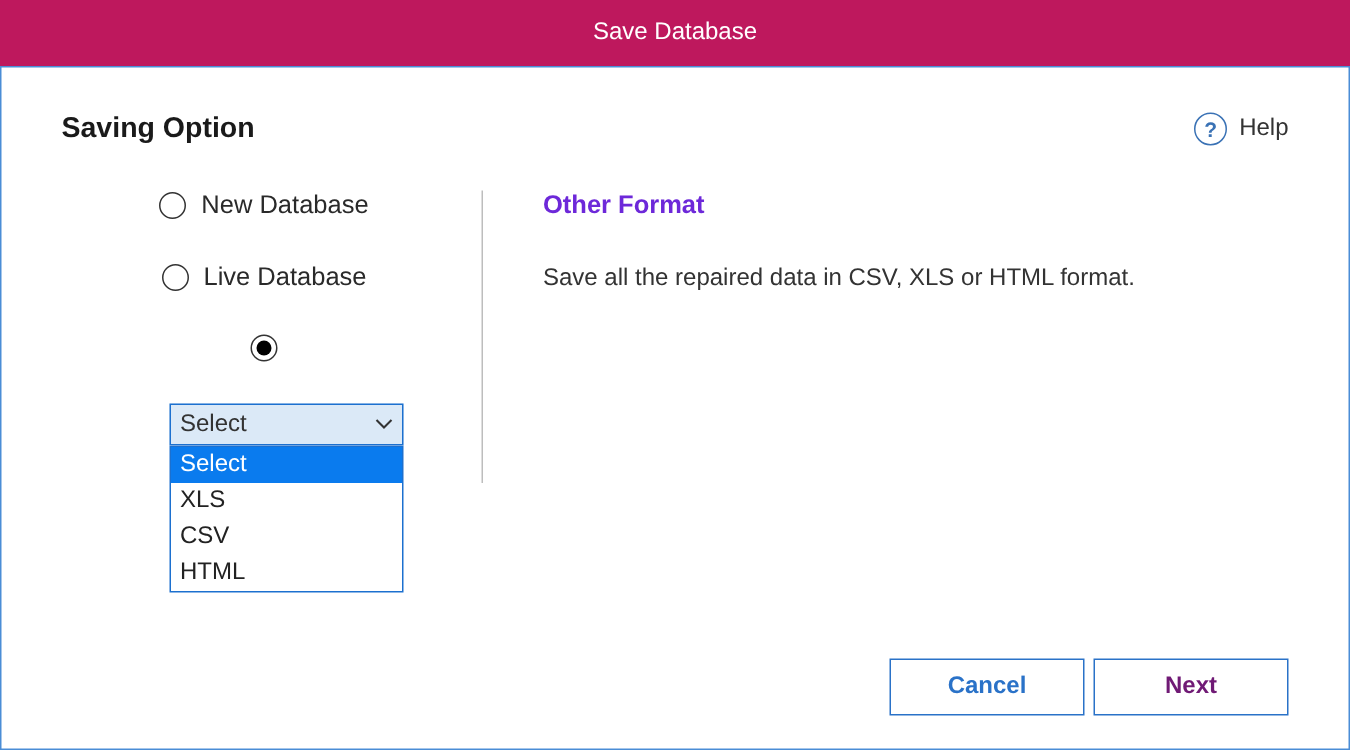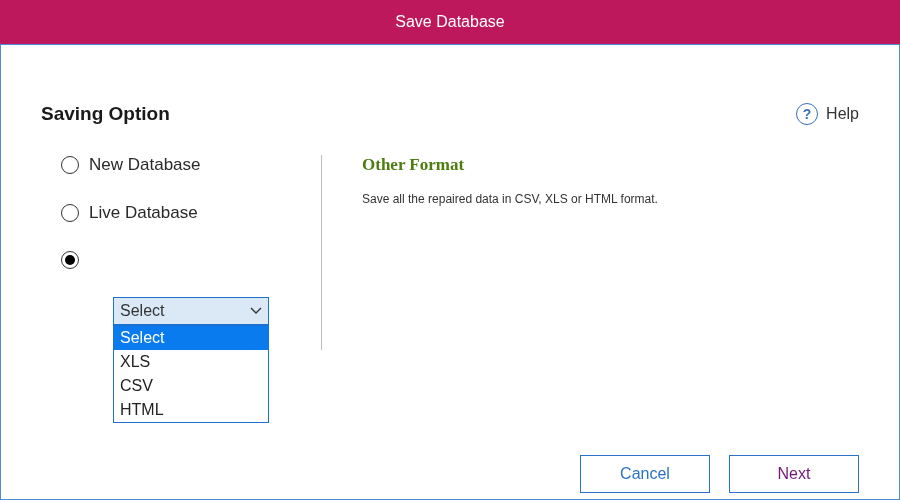--- a/index.html
+++ b/index.html
@@ -30,21 +30,20 @@
       margin: 0;
       height: 456px;
       padding: 30px 40px 20px 40px;
       position: relative;
     }
     .header-row {
       display: flex;
       justify-content: space-between;
       align-items: flex-end;
       margin-bottom: 30px;
-      margin-top: 28px;
     }
     .section-title {
       font-size: 19px;
       font-weight: 700;
       color: #1a1a1a;
     }
     .help-group {
       display: flex;
       align-items: center;
       gap: 8px;
@@ -80,20 +79,21 @@
     .right-panel {
       flex: 1;
       padding-left: 10px;
     }
     .radio-row {
       display: flex;
       align-items: center;
       gap: 10px;
       margin-bottom: 28px;
       cursor: pointer;
+      justify-content: center;
     }
     .radio-outer {
       width: 18px;
       height: 18px;
       border: 1.5px solid #333;
       border-radius: 50%;
       display: flex;
       align-items: center;
       justify-content: center;
     }
@@ -151,35 +151,35 @@
       color: #222;
       cursor: pointer;
     }
     .dropdown-item.highlighted {
       background: #0a7bee;
       color: #fff;
     }
     .right-title {
       font-size: 17px;
       font-weight: 700;
-      color: #4d7c0f;
-      margin-bottom: 16px;
-      font-family: Liberation Serif, serif;
+      color: #6d28d9;
+      margin-bottom: 28px;
     }
     .right-desc {
-      font-size: 12px;
+      font-size: 16px;
       color: #333;
       line-height: 1.4;
     }
     .button-row {
       position: absolute;
-      bottom: 6px;
+      bottom: 22px;
       right: 40px;
       display: flex;
-      gap: 19px;
+      gap: 6px;
+      font-weight: bold;
     }
     .btn {
       width: 130px;
       height: 38px;
       border: 1.5px solid #2a72c8;
       background: #fff;
       display: flex;
       align-items: center;
       justify-content: center;
       font-size: 16px;

